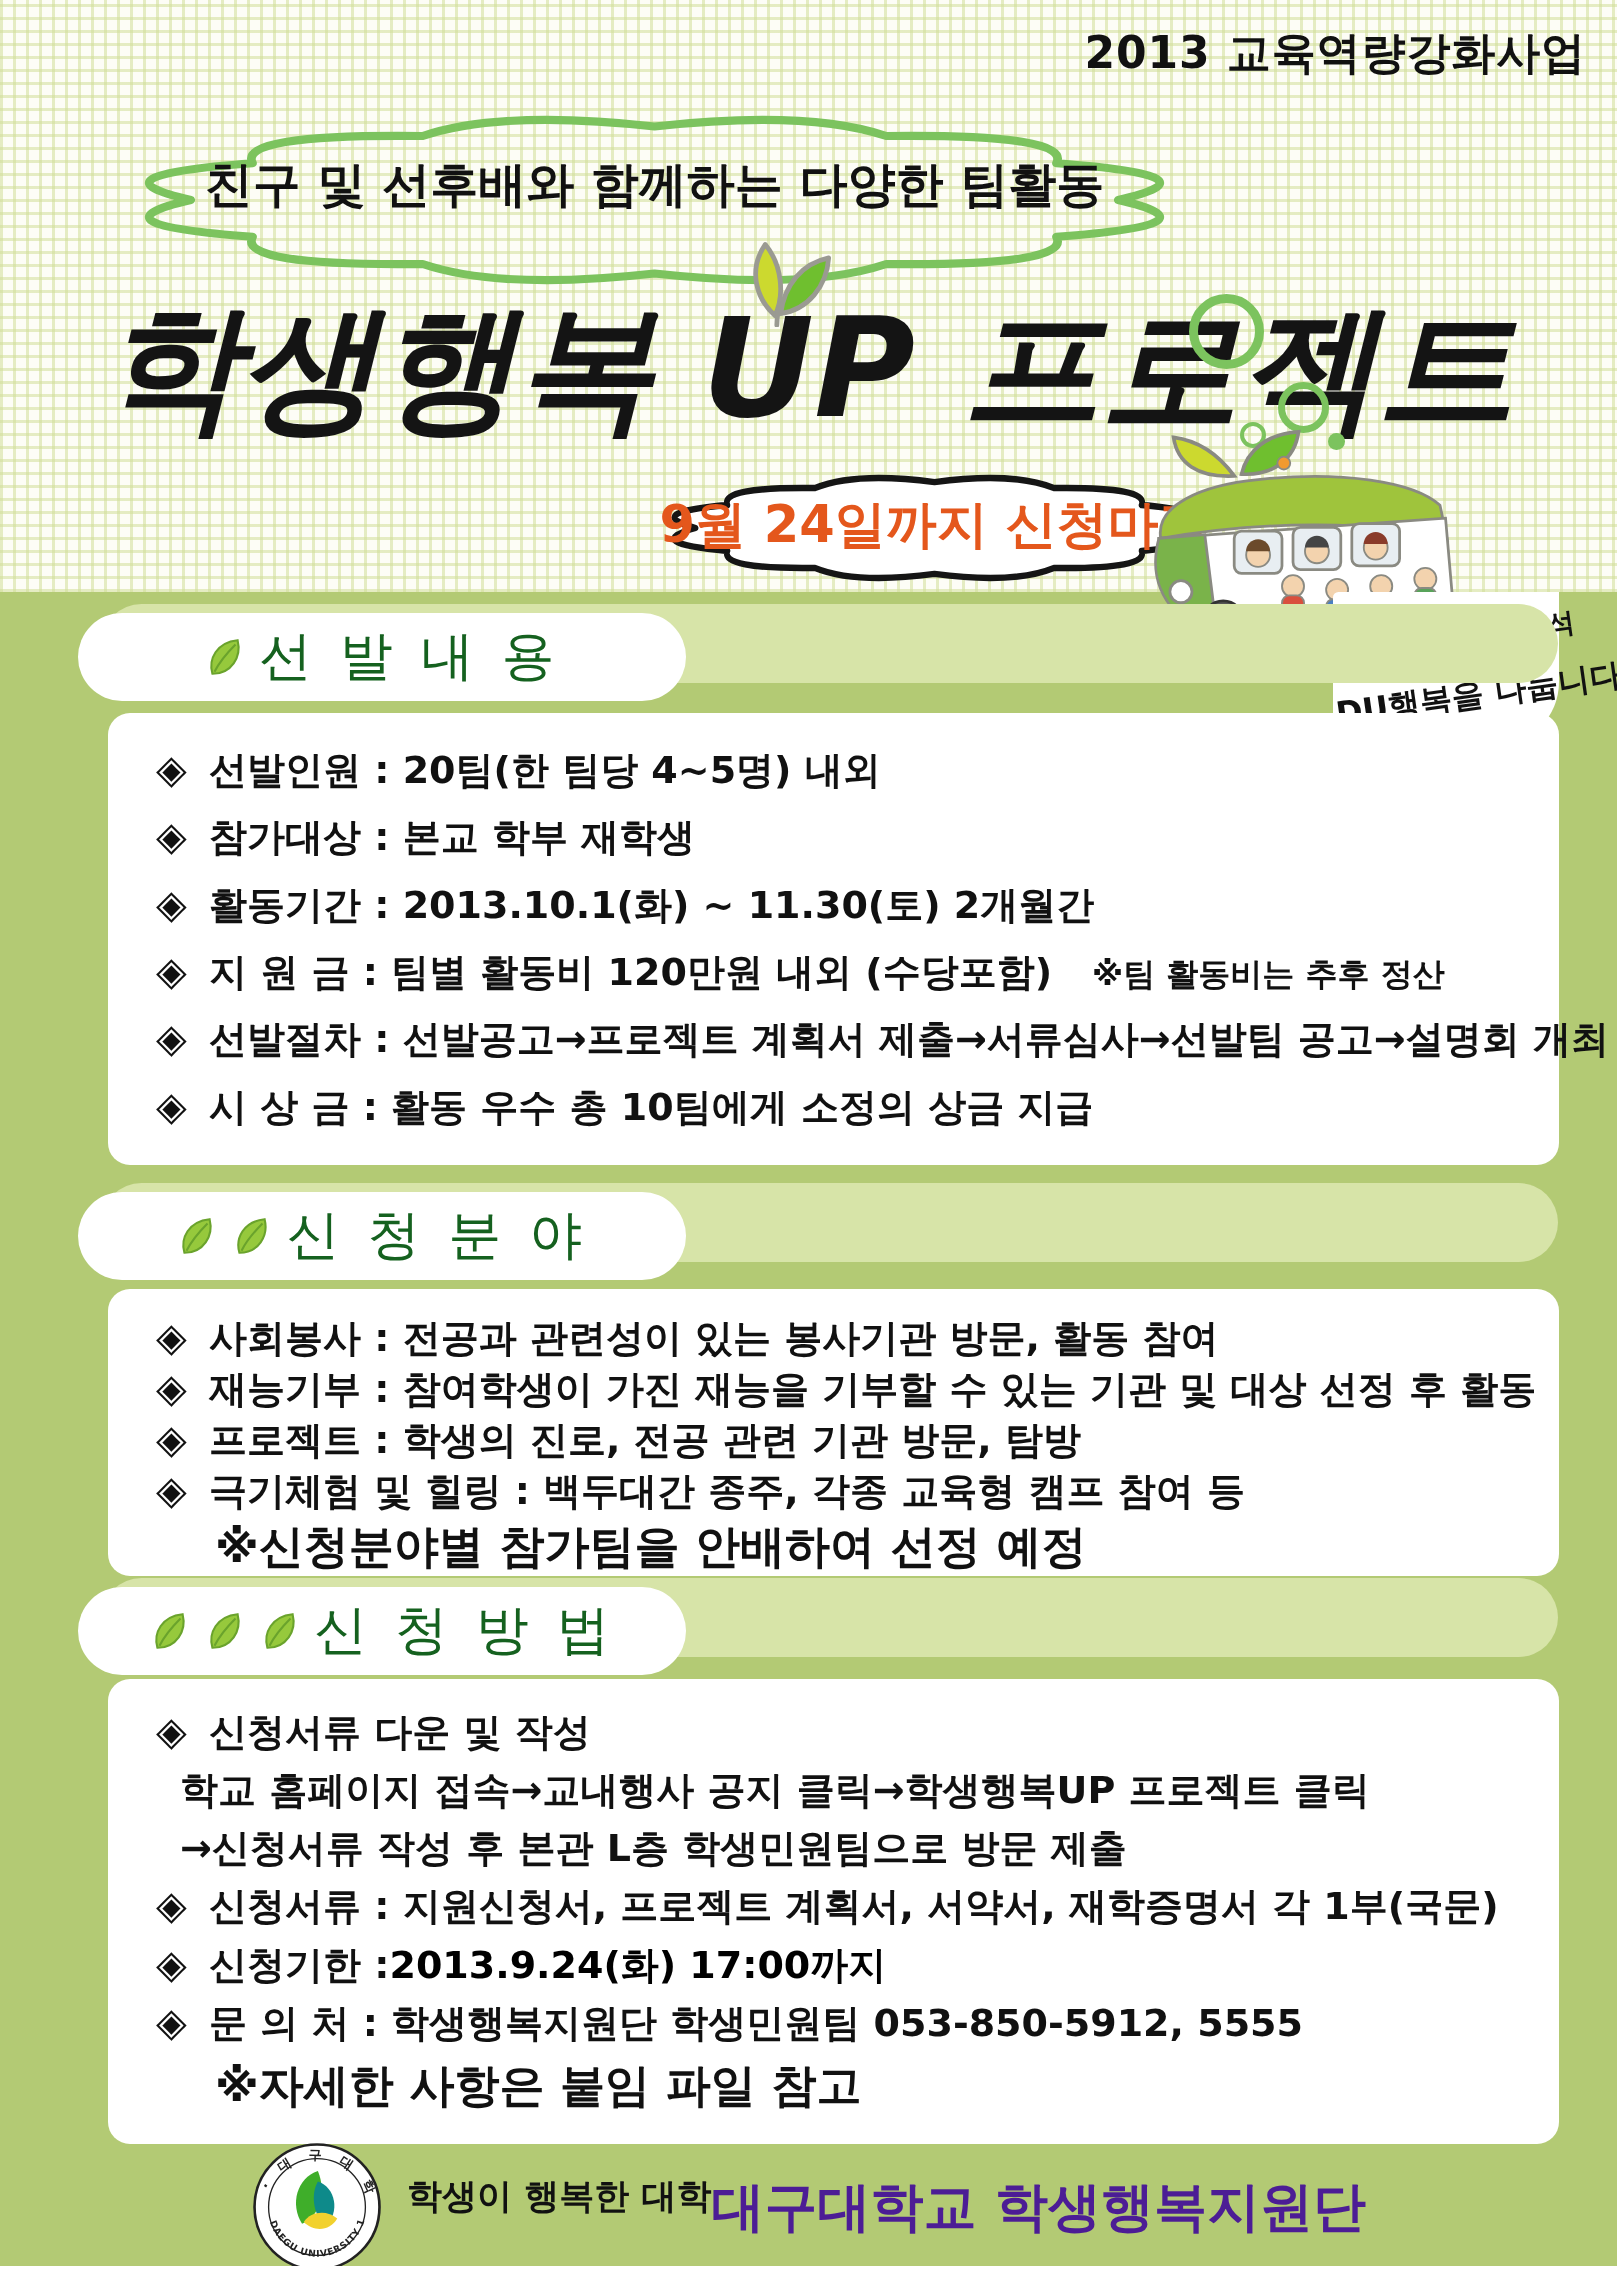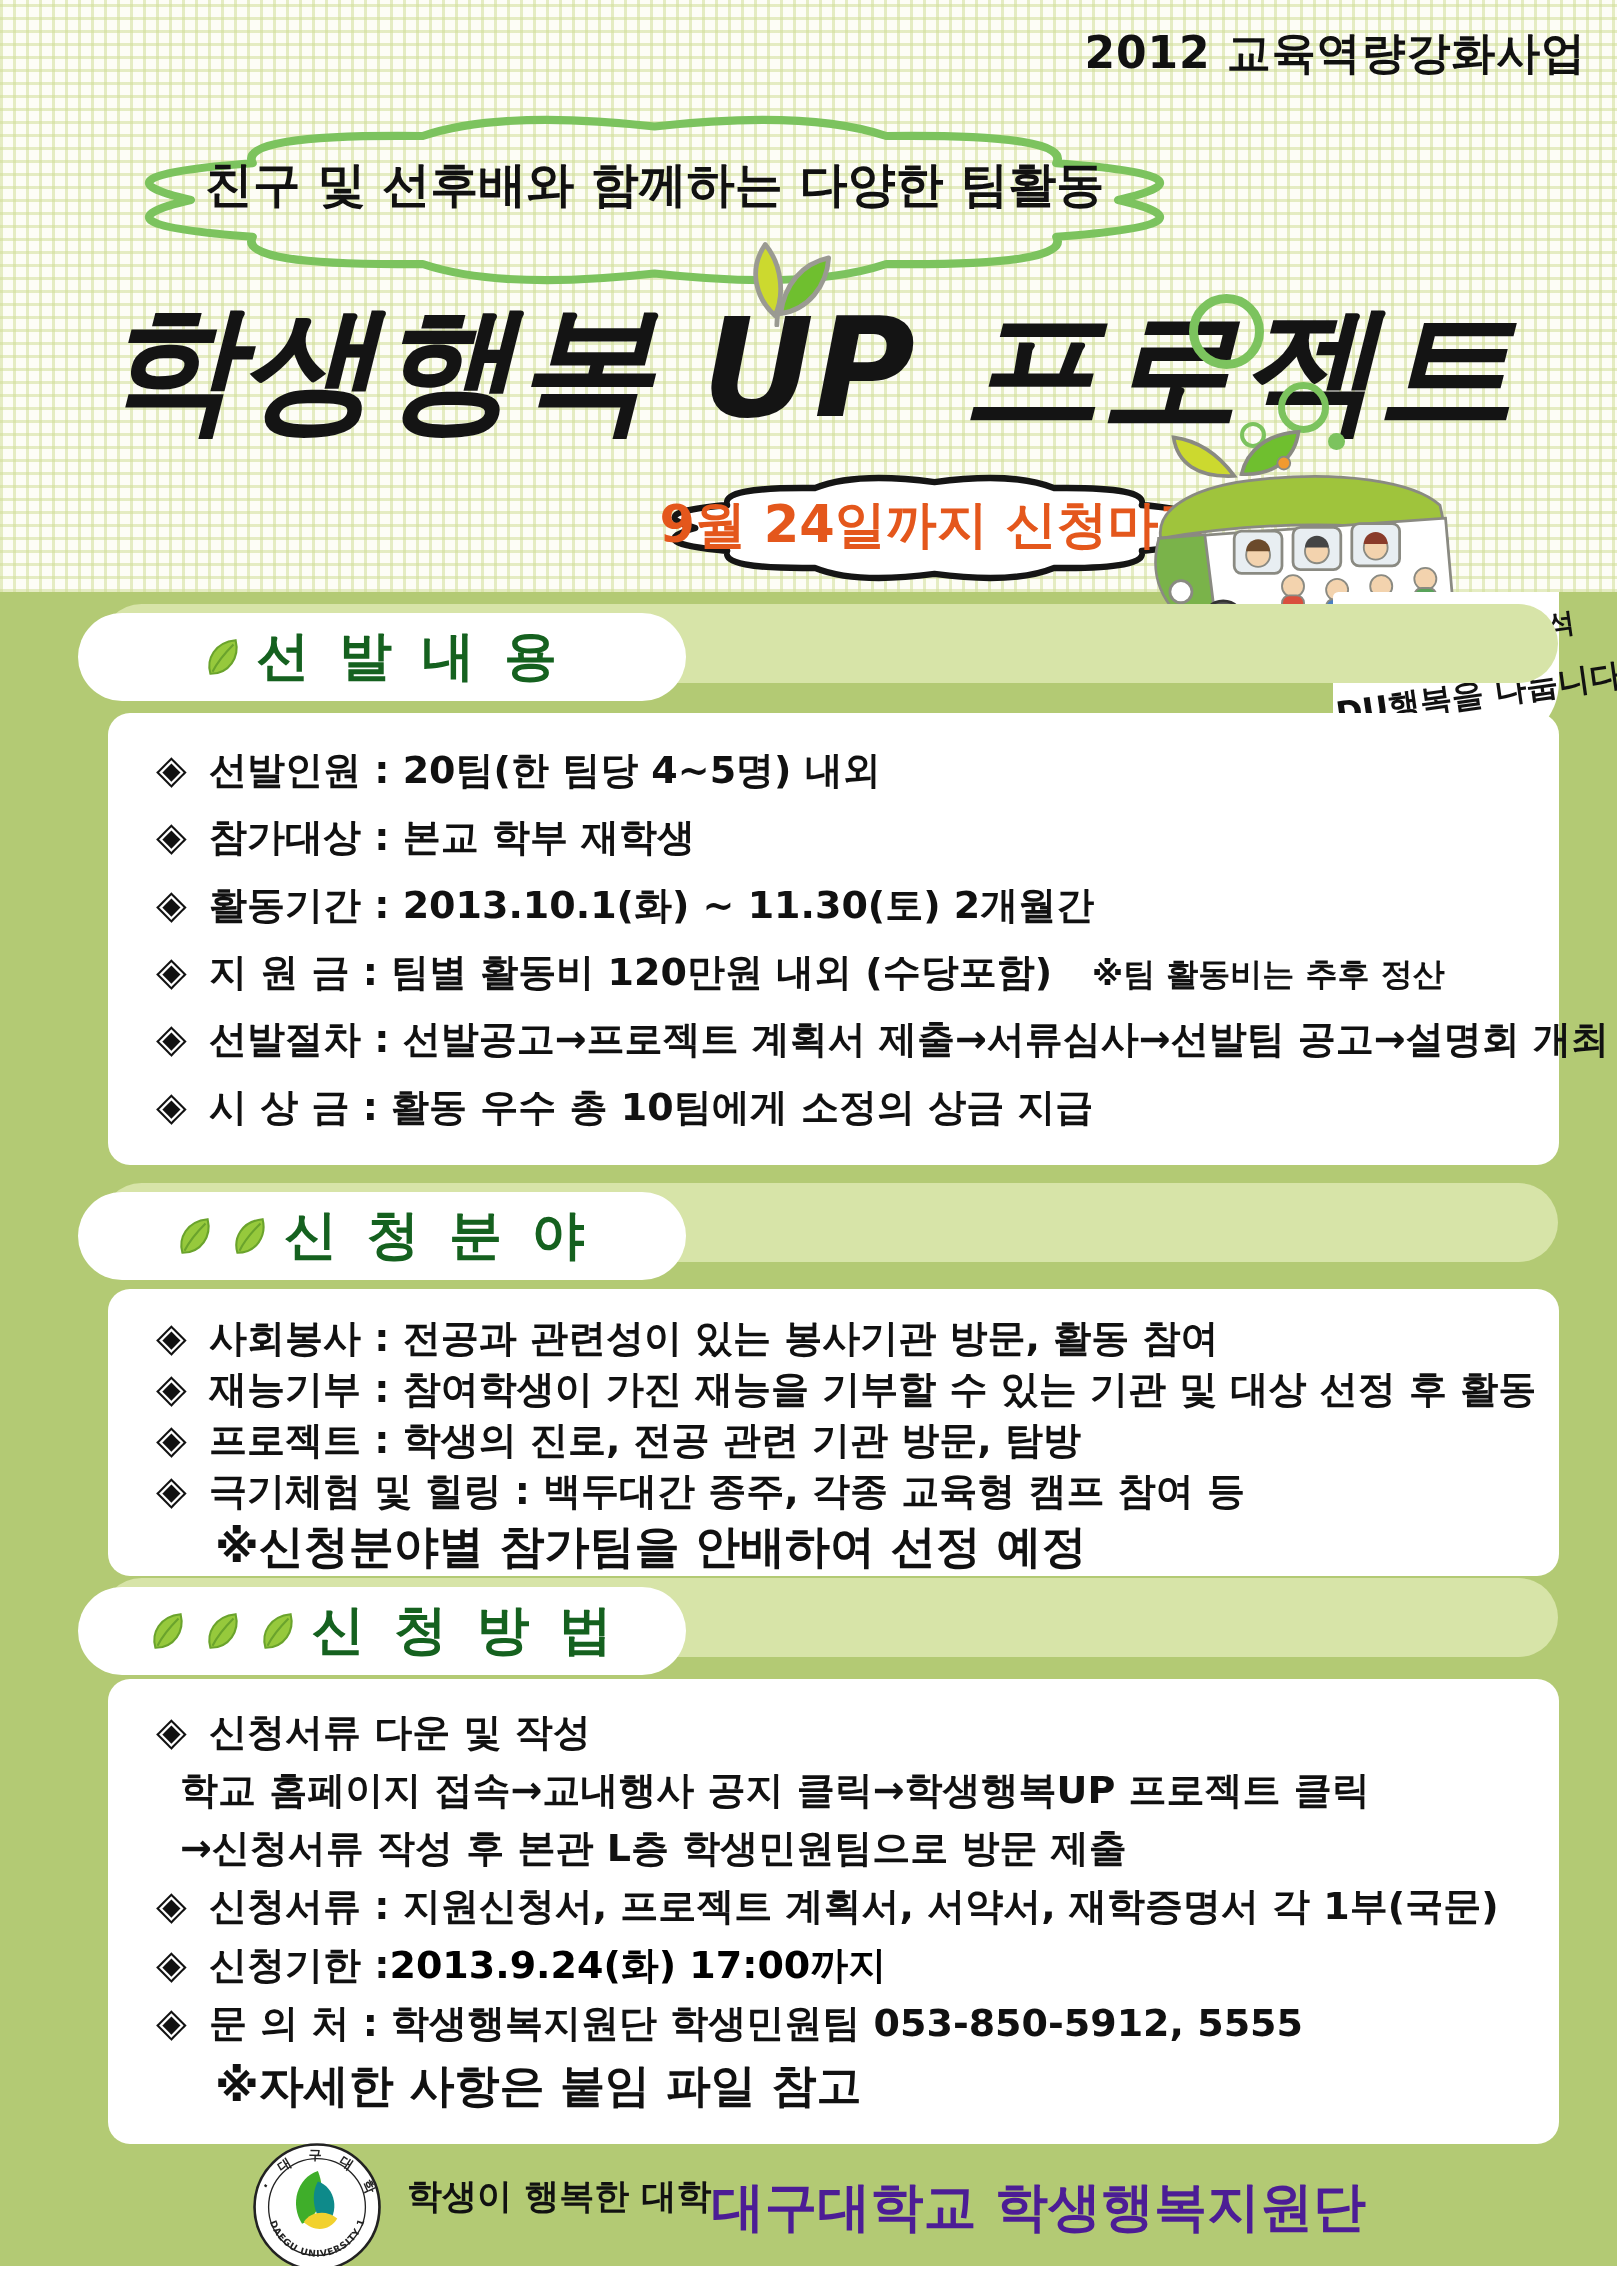--- a/index.html
+++ b/index.html
@@ -58,21 +58,21 @@
   .cap1{left:13px;top:27.5px;font-size:27.5px;}
   .cap2{left:1.8px;top:81px;font-size:32px;}
 
   
   .section{position:absolute;left:78px;width:1480px;height:103px;}
   .sec-bar{position:absolute;left:24px;top:0;width:1456px;height:79px;background:#d7e4a8;border-radius:40px;}
   .sec-pill{
     position:absolute;left:0;top:9.2px;width:608px;height:88px;background:#ffffff;border-radius:46px;
     display:flex;align-items:center;justify-content:center;gap:13px;
   }
-  .sec-title{font-size:53px;font-weight:bold;color:#15611f;letter-spacing:5.5px;white-space:nowrap;}
+  .sec-title{font-size:53px;font-weight:normal;color:#15611f;letter-spacing:5.5px;white-space:nowrap;}
   .leaf{width:42px;height:44px;flex:0 0 auto;}
 
   
   .card{
     position:absolute;left:108px;width:1451px;background:#ffffff;border-radius:22px;
     display:flex;flex-direction:column;justify-content:space-around;
     padding:24px 48px;box-sizing:border-box;color:#111;
   }
   .card1{top:713px;height:452px;}
   .card2{top:1289px;height:287px;}
@@ -95,21 +95,21 @@
   .orgname{font-size:53px;font-weight:bold;color:#4c1d95;line-height:1.2;white-space:nowrap;}
 </style>
 </head>
 <body>
 
 <div class="poster">
 
   <div class="grid-top"></div>
   <div class="green-bg"></div>
 
-  <div class="badge">2012 교육역량강화사업</div>
+  <div class="badge">2013 교육역량강화사업</div>
 
   <div class="cloud1">
     <svg viewBox="-140 -50 1580 340" preserveAspectRatio="none">
       <path d="M 50 120 Q -89 87 130 70 Q 109 30 350 33 Q 452 -3 650 20 Q 848 -3 950 33 Q 1191 30 1170 70 Q 1389 87 1250 120 Q 1389 153 1170 170 Q 1191 210 950 207 Q 848 243 650 220 Q 452 243 350 207 Q 109 210 130 170 Q -89 153 50 120 Z" fill="none" stroke="#7cc35e" stroke-width="11" stroke-linejoin="round"></path>
     </svg>
     <div class="cloud1-text">친구 및 선후배와 함께하는 다양한 팀활동</div>
   </div>
 
   <div class="main-title">학생행복 UP 프로젝트</div>
 

